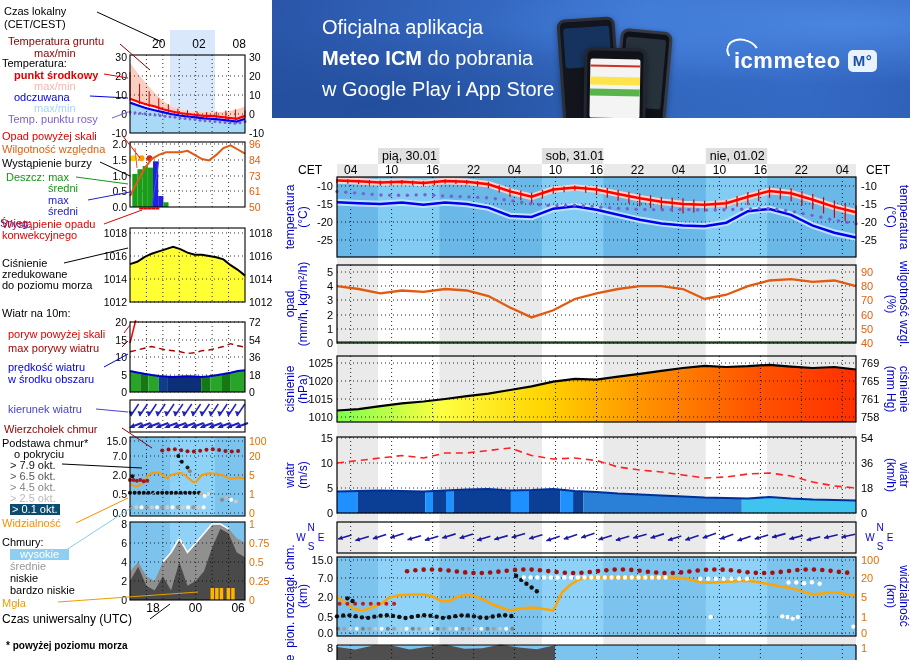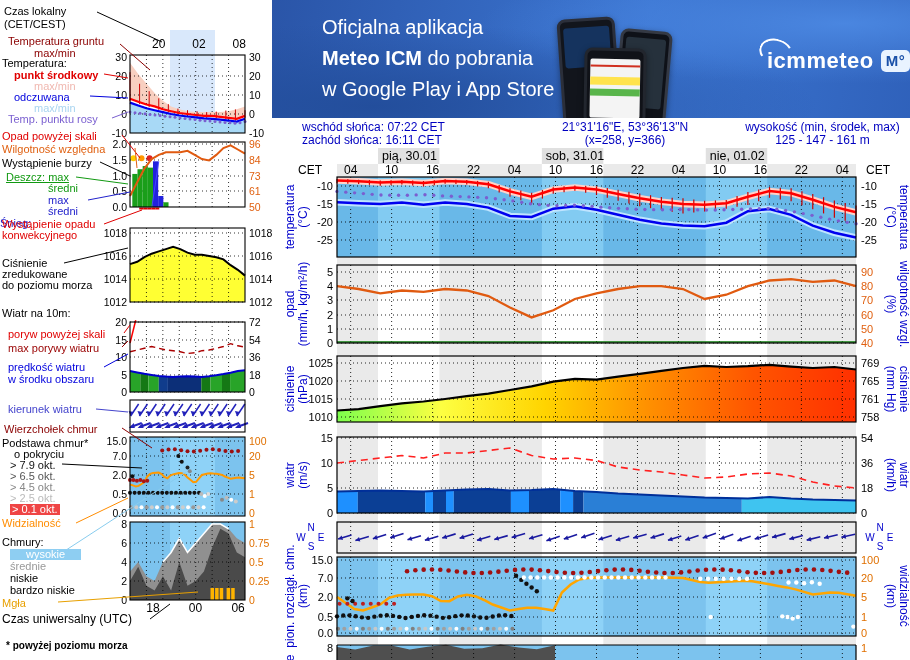--- a/index.html
+++ b/index.html
@@ -18,21 +18,21 @@
   .phone{position:absolute;border-radius:8px;box-shadow:0 2px 6px rgba(0,0,0,.4);}
   #ph1{left:288px;top:18px;width:52px;height:100px;background:#12151c;border:3px solid #2b2f3a;transform:rotate(-4deg);}
   #ph1 .scr{position:absolute;left:3px;top:6px;right:3px;height:40px;background:#15335e;border-radius:3px;}
   #ph2{left:345px;top:30px;width:46px;height:88px;background:#0e1118;border:3px solid #343944;transform:rotate(5deg);}
   #ph2 .scr{position:absolute;left:3px;top:5px;right:3px;height:70px;background:#26313c;border-radius:3px;}
   #ph3{left:312px;top:48px;width:56px;height:70px;background:#101218;border:3px solid #22262e;transform:rotate(1deg);}
   #ph3 .scr{position:absolute;left:3px;top:8px;right:3px;bottom:3px;background:#f4f4f4;border-radius:2px;overflow:hidden;}
   #ph3 .mg1{position:absolute;left:0;top:18px;width:100%;height:8px;background:#ffe34d;}
   #ph3 .mg2{position:absolute;left:0;top:30px;width:100%;height:7px;background:#59b54b;}
   #ph3 .mg3{position:absolute;left:0;top:6px;width:100%;height:2px;background:#d03020;}
-  #logo{position:absolute;left:462px;top:48px;color:#fff;font-size:22px;font-weight:bold;letter-spacing:.5px;margin-left:33px;}
+  #logo{position:absolute;left:462px;top:48px;color:#fff;font-size:22px;font-weight:bold;letter-spacing:.5px;}
   #logo .badge{display:inline-block;margin-left:7px;background:#e9f3ff;color:#1a50a8;border-radius:5px;
     padding:2px 5px 3px 5px;font-size:15px;vertical-align:2px;}
   #logo .swoosh{position:absolute;left:-8px;top:-9px;width:30px;height:22px;border:2.5px solid #fff;
     border-color:#fff transparent transparent #fff;border-radius:50%;transform:rotate(18deg);}
   #info-row{position:absolute;left:280px;top:119px;width:630px;height:30px;color:#0000c0;font-size:12px;}
   #info-left{position:absolute;left:22px;top:2px;line-height:13px;}
   #info-center{position:absolute;left:225px;top:2px;width:240px;text-align:center;line-height:13px;}
   #info-right{position:absolute;left:460px;top:2px;width:165px;text-align:center;line-height:13px;}
   #main-svg{position:absolute;left:280px;top:118px;}
   svg text{font-family:"Liberation Sans",sans-serif;}
@@ -424,21 +424,21 @@
         <div class="lg" style="left: 34px; top: 48px; color: rgb(139, 0, 0);">max/min</div>
         <div class="lg" style="left: 2px; top: 58px; color: rgb(0, 0, 0);">Temperatura:</div>
         <div class="lg" style="left: 14px; top: 70px; color: rgb(224, 0, 0); font-weight: bold; text-align: center;">punkt środkowy</div>
         <div class="lg" style="left: 34px; top: 81px; color: rgb(240, 184, 176);">max/min</div>
         <div class="lg" style="left: 14px; top: 92px; color: rgb(0, 0, 221); font-weight: normal;">odczuwana</div>
         <div class="lg" style="left: 34px; top: 103px; color: rgb(168, 212, 240);">max/min</div>
         <div class="lg" style="left: 8px; top: 114px; color: rgb(122, 95, 208);">Temp. punktu rosy</div>
         <div class="lg" style="left: 2px; top: 131px; color: rgb(224, 0, 0);">Opad powyżej skali</div>
         <div class="lg" style="left: 2px; top: 144px; color: rgb(224, 96, 16);">Wilgotność względna</div>
         <div class="lg" style="left: 2px; top: 158px; color: rgb(0, 0, 0);">Wystąpienie burzy</div>
-        <div class="lg" style="left: 6px; top: 172px; color: rgb(17, 153, 17); text-decoration: underline;">Deszcz: max</div>
+        <div class="lg" style="left: 6px; top: 172px; color: rgb(17, 153, 17);">Deszcz: max</div>
         <div class="lg" style="left: 48px; top: 183px; color: rgb(17, 153, 17);">średni</div>
         <div class="lg" style="left: 0; top: 195px; color: rgb(34, 34, 204); margin-top: 23px;">Śnieg:</div>
         <div class="lg" style="left: 48px; top: 195px; color: rgb(34, 34, 204);">max</div>
         <div class="lg" style="left: 48px; top: 206px; color: rgb(34, 34, 204);">średni</div>
         <div class="lg" style="left: 2px; top: 219px; color: rgb(224, 0, 0);">Wystąpienie opadu</div>
         <div class="lg" style="left: 2px; top: 230px; color: rgb(224, 0, 0);">konwekcyjnego</div>
         <div class="lg" style="left: 2px; top: 258px; color: rgb(0, 0, 0);">Ciśnienie</div>
         <div class="lg" style="left: 2px; top: 269px; color: rgb(0, 0, 0);">zredukowane</div>
         <div class="lg" style="left: 2px; top: 280px; color: rgb(0, 0, 0);">do poziomu morza</div>
         <div class="lg" style="left: 2px; top: 308px; color: rgb(0, 0, 0);">Wiatr na 10m:</div>
@@ -447,24 +447,24 @@
         <div class="lg" style="left: 8px; top: 362px; color: rgb(0, 0, 221);">prędkość wiatru</div>
         <div class="lg" style="left: 8px; top: 374px; color: rgb(0, 0, 221);">w środku obszaru</div>
         <div class="lg" style="left: 8px; top: 404px; color: rgb(68, 68, 204);">kierunek wiatru</div>
         <div class="lg" style="left: 4px; top: 424px; color: rgb(139, 0, 0);">Wierzchołek chmur</div>
         <div class="lg" style="left: 2px; top: 438px; color: rgb(0, 0, 0);">Podstawa chmur*</div>
         <div class="lg" style="left: 14px; top: 449px; color: rgb(0, 0, 0);">o pokryciu</div>
         <div class="lg" style="left: 10px; top: 460px; color: rgb(17, 17, 17);">&gt; 7.9 okt.</div>
         <div class="lg" style="left: 10px; top: 471px; color: rgb(85, 85, 85);">&gt; 6.5 okt.</div>
         <div class="lg" style="left: 10px; top: 482px; color: rgb(136, 136, 136);">&gt; 4.5 okt.</div>
         <div class="lg" style="left: 10px; top: 493px; color: rgb(187, 187, 187);">&gt; 2.5 okt.</div>
-        <div class="lg" style="left: 10px; top: 504px; color: rgb(255, 255, 255); background: #ef4444; padding: 0px 2px;">&gt; 0.1 okt.</div>
+        <div class="lg" style="left: 10px; top: 504px; color: rgb(255, 255, 255); background: #0c4a6e; padding: 0px 2px;">&gt; 0.1 okt.</div>
         <div class="lg" style="left: 2px; top: 518px; color: rgb(255, 140, 0);">Widzialność</div>
         <div class="lg" style="left: 2px; top: 537px; color: rgb(0, 0, 0);">Chmury:</div>
-        <div class="lg" style="left: 10px; top: 549px; color: rgb(255, 255, 255); background: rgb(142, 206, 242); padding: 0px 16px;">wysokie</div>
+        <div class="lg" style="left: 10px; top: 549px; color: rgb(255, 255, 255); background: rgb(142, 206, 242); padding: 0px 10px;">wysokie</div>
         <div class="lg" style="left: 10px; top: 561px; color: rgb(153, 153, 153);">średnie</div>
         <div class="lg" style="left: 10px; top: 573px; color: rgb(0, 0, 0);">niskie</div>
         <div class="lg" style="left: 10px; top: 585px; color: rgb(0, 0, 0);">bardzo niskie</div>
         <div class="lg" style="left: 2px; top: 598px; color: rgb(232, 160, 0);">Mgła</div>
         <div class="lg" style="left: 2px; top: 614px; color: rgb(0, 0, 0); font-size: 12px;">Czas uniwersalny (UTC)</div>
         <div class="lg" style="left: 6px; top: 640px; color: rgb(0, 0, 0); font-weight: bold; font-size: 10px;">* powyżej poziomu morza</div>
       </div>
 </div>
 
 <div id="banner">
@@ -484,34 +484,20 @@
           <div class="mg3"></div>
           <div class="mg1"></div>
           <div class="mg2"></div>
         </div>
   </div>
   <div id="logo">
     <span class="swoosh"></span><span>icmmeteo</span><span class="badge">M°</span>
   </div>
 </div>
 
-<div id="info-row">
-  <div id="info-left">
-    <div>wschód słońca: 07:22 CET</div>
-    <div>zachód słońca: 16:11 CET</div>
-  </div>
-  <div id="info-center">
-    <div>21°31'16"E, 53°36'13"N</div>
-    <div>(x=258, y=366)</div>
-  </div>
-  <div id="info-right">
-    <div>wysokość (min, środek, max)</div>
-    <div>125 - 147 - 161 m</div>
-  </div>
-</div>
 
 <svg id="main-svg" width="630" height="542">
       <g>
         <rect x="57" y="30" width="519" height="512" fill="#ffffff"></rect>
         <rect x="57" y="46" width="40.973684210526315" height="496" fill="#eaeaea"></rect>
         <rect x="159.43421052631578" y="46" width="102.4342105263158" height="496" fill="#eaeaea"></rect>
         <rect x="323.3289473684211" y="46" width="102.43421052631577" height="496" fill="#eaeaea"></rect>
         <rect x="487.2236842105263" y="46" width="88.77631578947367" height="496" fill="#eaeaea"></rect>
         <rect x="97.97368421052632" y="30" width="61.46052631578948" height="16" fill="#e0e0e0"></rect>
         <rect x="261.86842105263156" y="30" width="61.460526315789494" height="16" fill="#e0e0e0"></rect>

